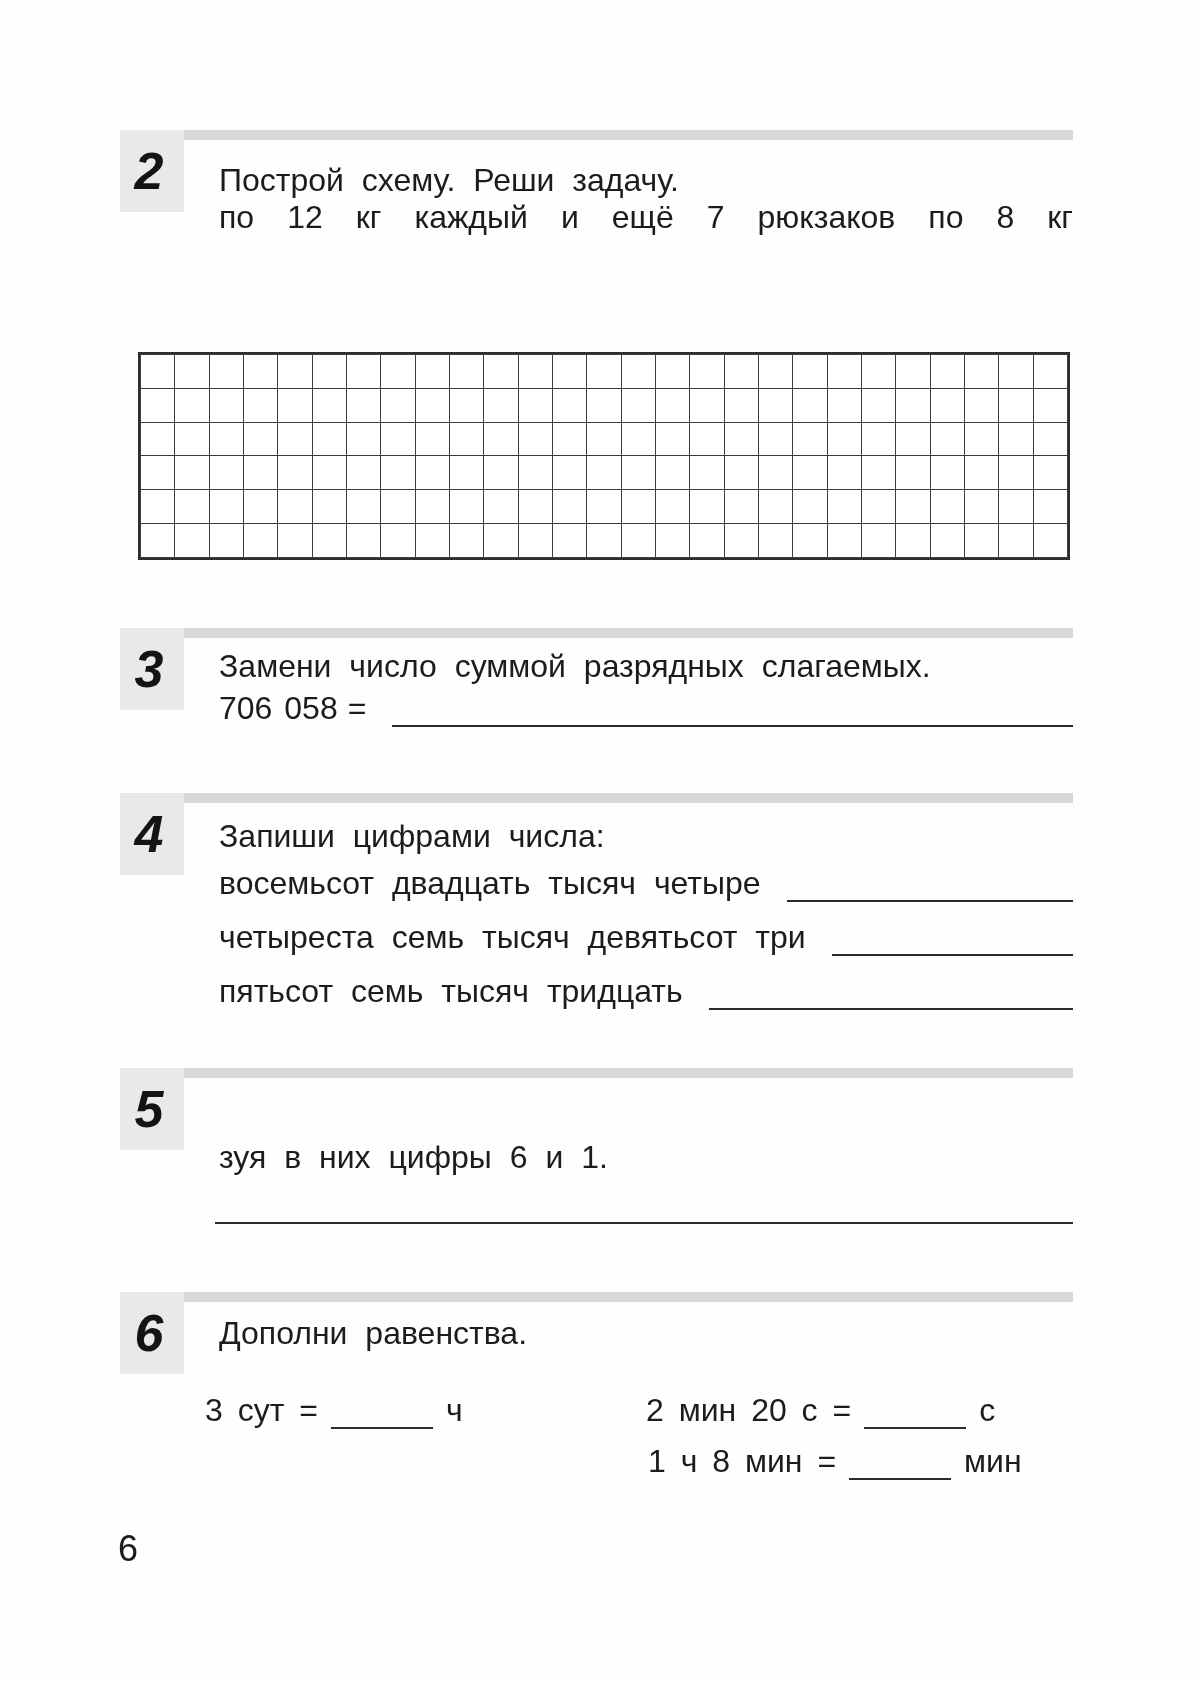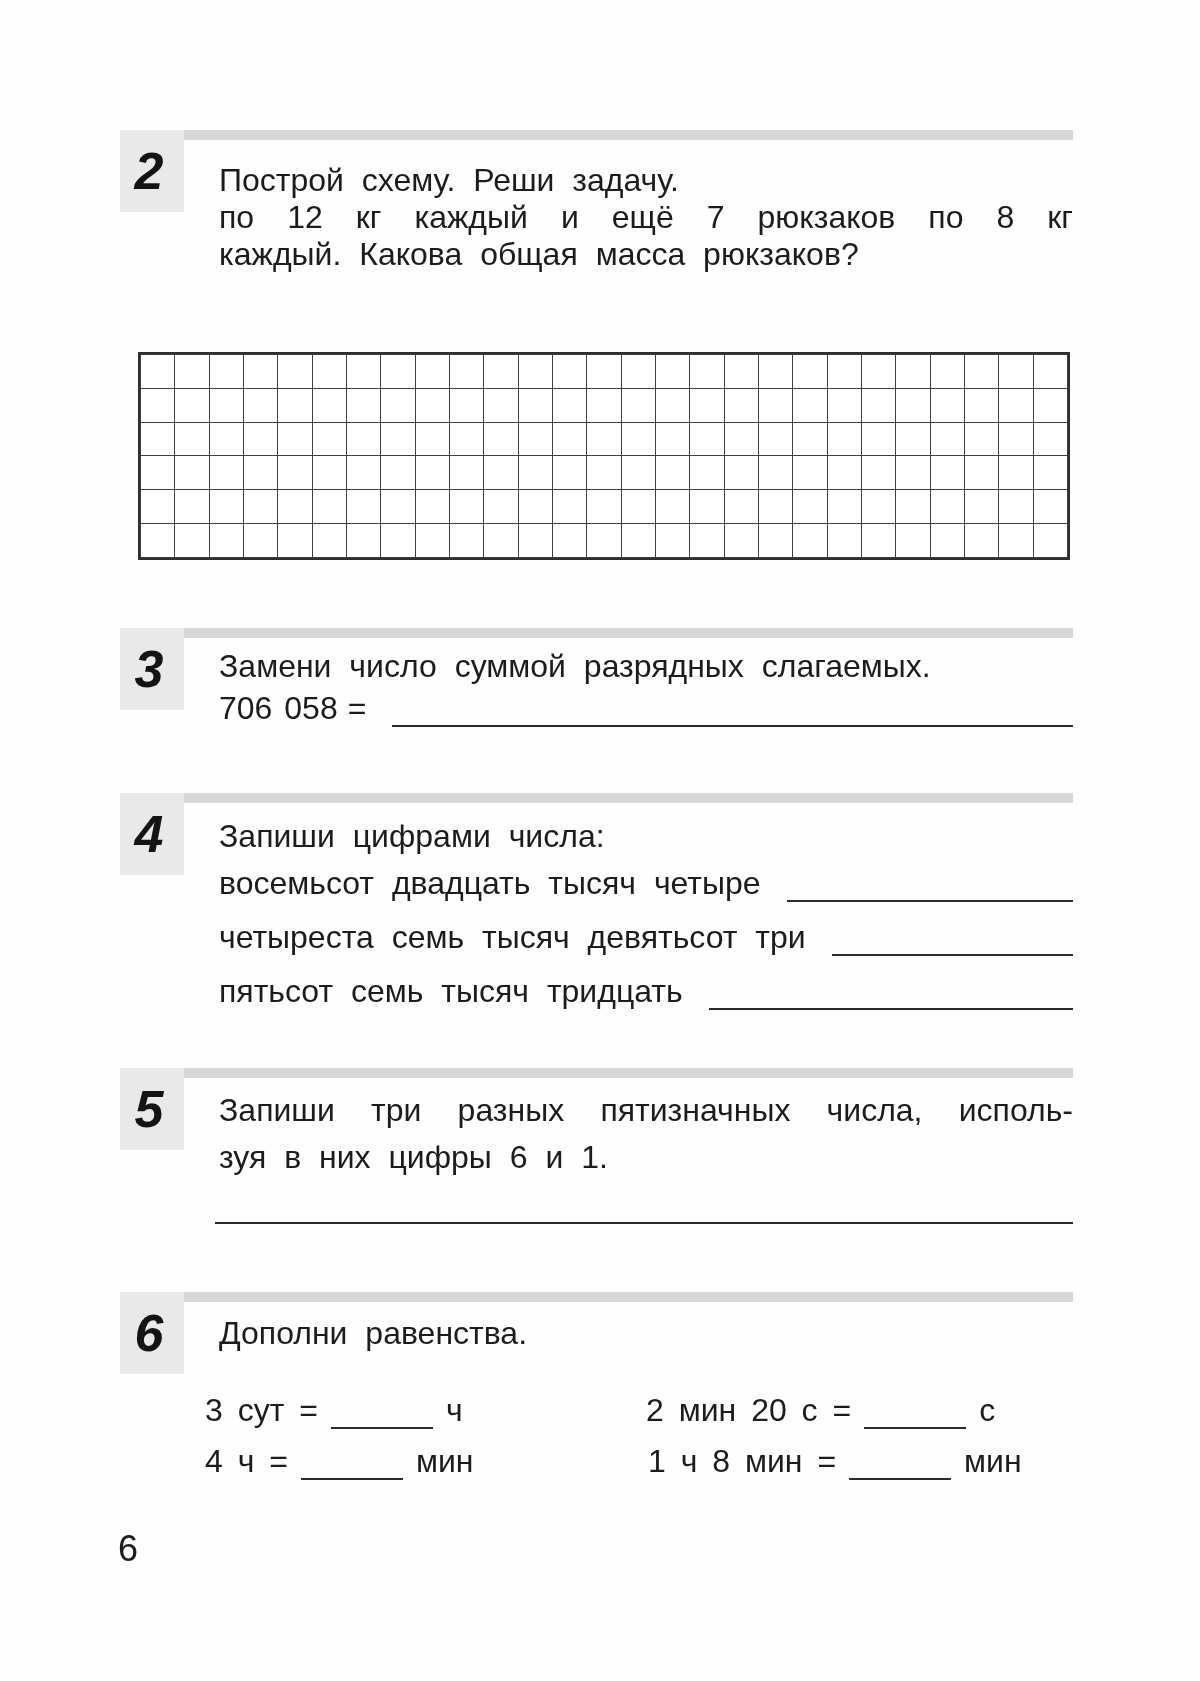--- a/index.html
+++ b/index.html
@@ -105,21 +105,20 @@
 
 <div class="page">
 
   <div class="bar" style="top:130px"></div>
   <div class="numbox" style="top:130px">
     <span>2</span>
   </div>
   <div class="txt" style="top:162px">
     <div>Построй схему. Реши задачу.</div>
     <div class="jline">по 12 кг каждый и ещё 7 рюкзаков по 8 кг</div>
-    <div>каждый. Какова общая масса рюкзаков?</div>
   </div>
   <div class="grid"></div>
 
   <div class="bar" style="top:628px"></div>
   <div class="numbox" style="top:628px">
     <span>3</span>
   </div>
   <div class="txt" style="top:648px">Замени число суммой разрядных слагаемых.</div>
   <div class="txt fillrow" style="top:690px">
     <span class="num-group">706 058</span>
@@ -142,38 +141,34 @@
   </div>
   <div class="txt fillrow" style="top:973px">
     <span class="t">пятьсот семь тысяч тридцать</span>
     <span class="blank-fill"></span>
   </div>
 
   <div class="bar" style="top:1068px"></div>
   <div class="numbox" style="top:1068px">
     <span>5</span>
   </div>
-  <div class="txt jline" style="top:1092px">Запиши три разных пятизначных числа, исполь-</div>
   <div class="txt" style="top:1139px">зуя в них цифры 6 и 1.</div>
   <div class="ansline" style="left:215px; top:1222px; width:858px"></div>
 
   <div class="bar" style="top:1292px"></div>
   <div class="numbox" style="top:1292px">
     <span>6</span>
   </div>
   <div class="txt" style="top:1315px">Дополни равенства.</div>
 
   <div class="eqrow" style="left:205px; top:1379px">
     <span>3 сут =</span><span class="blank-inline"></span><span>ч</span>
   </div>
   <div class="eqrow" style="left:646px; top:1379px">
     <span>2 мин 20 с =</span><span class="blank-inline"></span><span>с</span>
   </div>
-  <div class="eqrow" style="left:205px; top:1430px">
-    <span>4 ч =</span><span class="blank-inline"></span><span>мин</span>
-  </div>
   <div class="eqrow" style="left:648px; top:1430px">
     <span>1 ч 8 мин =</span><span class="blank-inline"></span><span>мин</span>
   </div>
 
   <div class="pagenum">6</div>
 
 </div>
 
 </body></html>

